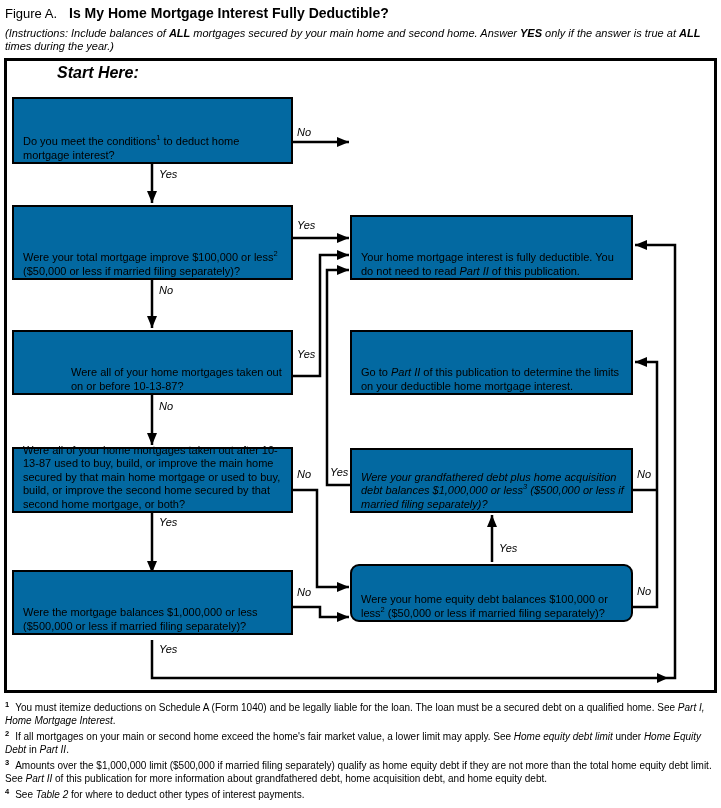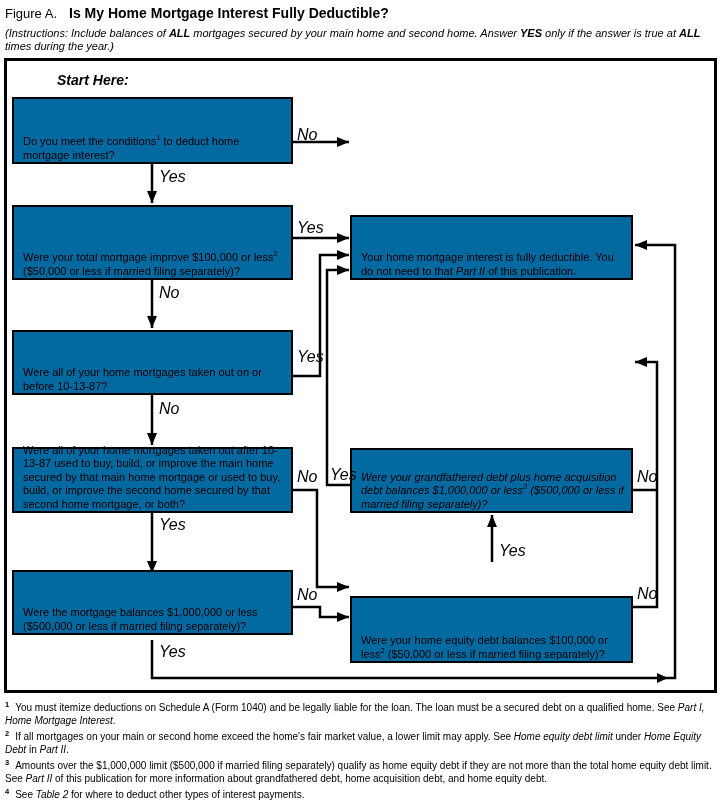--- a/index.html
+++ b/index.html
@@ -5,41 +5,41 @@
   html,body{margin:0;padding:0;background:#fff;}
   .canvas{
     position:relative;width:721px;height:808px;background:#fff;color:#000;
     font-family:"Liberation Sans",sans-serif;overflow:hidden;
   }
   .title-row{position:absolute;left:5px;top:4px;white-space:nowrap;}
   .fig-label{font-size:13px;}
   .fig-title{font-size:14px;font-weight:bold;margin-left:12px;}
   .instructions{position:absolute;left:5px;top:27px;width:712px;font-size:11px;line-height:13px;font-style:italic;}
   .frame{position:absolute;left:4px;top:58px;width:713px;height:635px;border:3px solid #000;box-sizing:border-box;}
-  .start-here{position:absolute;left:57px;top:72px;font-size:14px;font-weight:bold;font-style:italic;}
+  .start-here{position:absolute;left:57px;top:64px;font-size:16px;font-weight:bold;font-style:italic;}
   svg.lines{position:absolute;left:0;top:0;width:721px;height:700px;}
   .fbox{
     position:absolute;border:2.5px solid #000;box-sizing:border-box;background:#0369a1;
     display:flex;align-items:flex-end;font-size:11px;line-height:13.5px;
   }
   .fbox .bt{padding:0 6px 0 9px;}
   sup{font-size:7.5px;line-height:0;vertical-align:super;}
   .col-l{left:12px;width:281px;}
   .col-r{left:350px;width:283px;}
   .b-q1{top:97px;height:67px;}
   .b-q2{top:205px;height:75px;}
-  .b-q3{top:330px;height:65px;}
+  .b-q3{top:330px;height:65px;padding-left:48px;}
   .b-q4{top:447px;height:66px;}
   .b-q5{top:570px;height:65px;}
   .b-r1{top:98px;height:67px;}
   .b-r2{top:215px;height:65px;}
   .b-r3{top:330px;height:65px;}
   .b-r4{top:448px;height:65px;font-style:italic;}
-  .b-r5{top:596px;height:67px;}
-  .lbl{position:absolute;font-size:16px;font-style:italic;}
+  .b-r5{top:564px;height:58px;border-radius:9px;}
+  .lbl{position:absolute;font-size:11px;font-style:italic;}
   .l-q1no{left:297px;top:126px;}
   .l-q1yes{left:159px;top:168px;}
   .l-q2yes{left:297px;top:219px;}
   .l-q2no{left:159px;top:284px;}
   .l-q3yes{left:297px;top:348px;}
   .l-q3no{left:159px;top:400px;}
   .l-q4no{left:297px;top:468px;}
   .l-q4yes{left:159px;top:516px;}
   .l-gyes{left:330px;top:466px;}
   .l-gno{left:637px;top:468px;}
@@ -91,24 +91,27 @@
 
   <div class="start-here">Start Here:</div>
 
   <div class="fbox col-l b-q1">
     <div class="bt"><span>Do you meet the conditions</span><sup>1</sup><span> to deduct home mortgage interest?</span></div>
   </div>
   <div class="fbox col-l b-q2">
     <div class="bt"><span>Were your total mortgage improve $100,000 or less</span><sup>2</sup><span> ($50,000 or less if married filing separately)?</span></div>
   </div>
   <div class="fbox col-r b-r2">
-    <div class="bt"><span>Your home mortgage interest is fully deductible. You do not need to that </span><span style="font-style: italic;">Part II</span><span> of this publication.</span></div>
+    <div class="bt"><span>Your home mortgage interest is fully deductible. You do not need to read </span><span style="font-style: italic;">Part II</span><span> of this publication.</span></div>
   </div>
   <div class="fbox col-l b-q3">
     <div class="bt"><span>Were all of your home mortgages taken out on or before 10-13-87?</span></div>
+  </div>
+  <div class="fbox col-r b-r3">
+    <div class="bt"><span>Go to </span><span style="font-style: italic;">Part II</span><span> of this publication to determine the limits on your deductible home mortgage interest.</span></div>
   </div>
   <div class="fbox col-l b-q4">
     <div class="bt"><span>Were all of your home mortgages taken out after 10-13-87 used to buy, build, or improve the main home secured by that main home mortgage or used to buy, build, or improve the second home secured by that second home mortgage, or both?</span></div>
   </div>
   <div class="fbox col-r b-r4">
     <div class="bt"><span>Were your grandfathered debt plus home acquisition debt balances $1,000,000 or less</span><sup>3</sup><span> ($500,000 or less if married filing separately)?</span></div>
   </div>
   <div class="fbox col-l b-q5">
     <div class="bt"><span>Were the mortgage balances $1,000,000 or less ($500,000 or less if married filing separately)?</span></div>
   </div>

